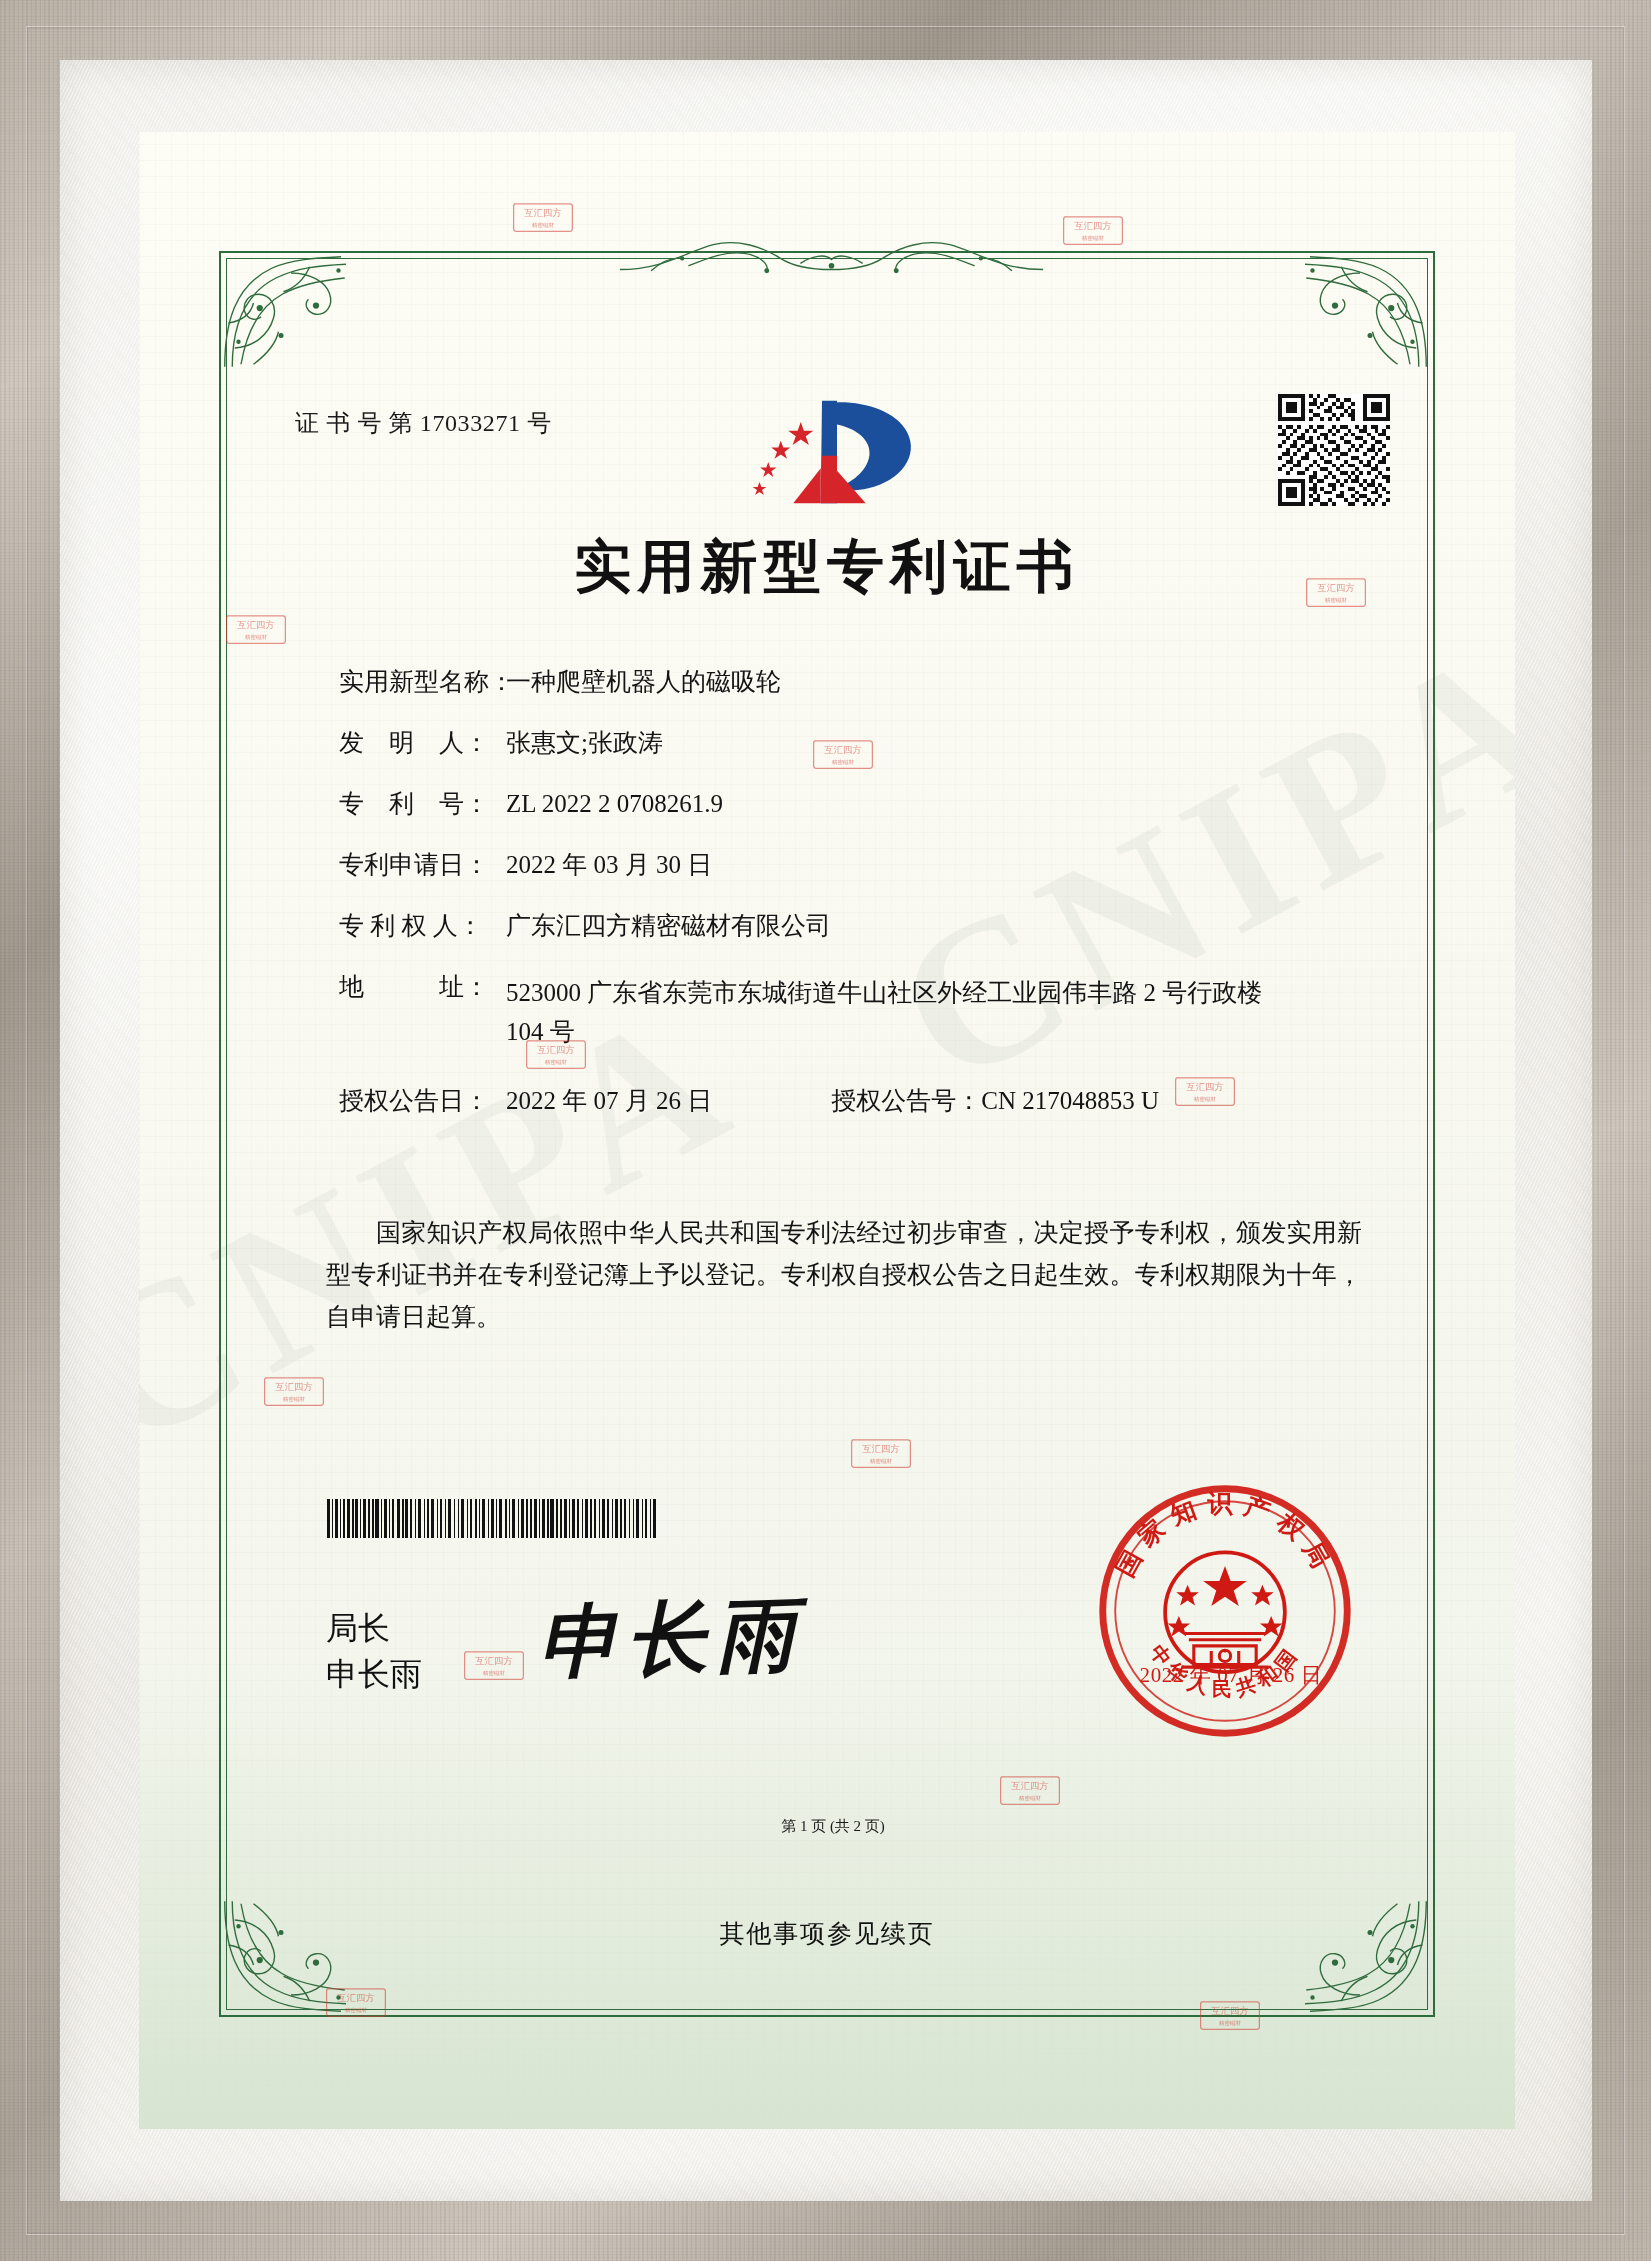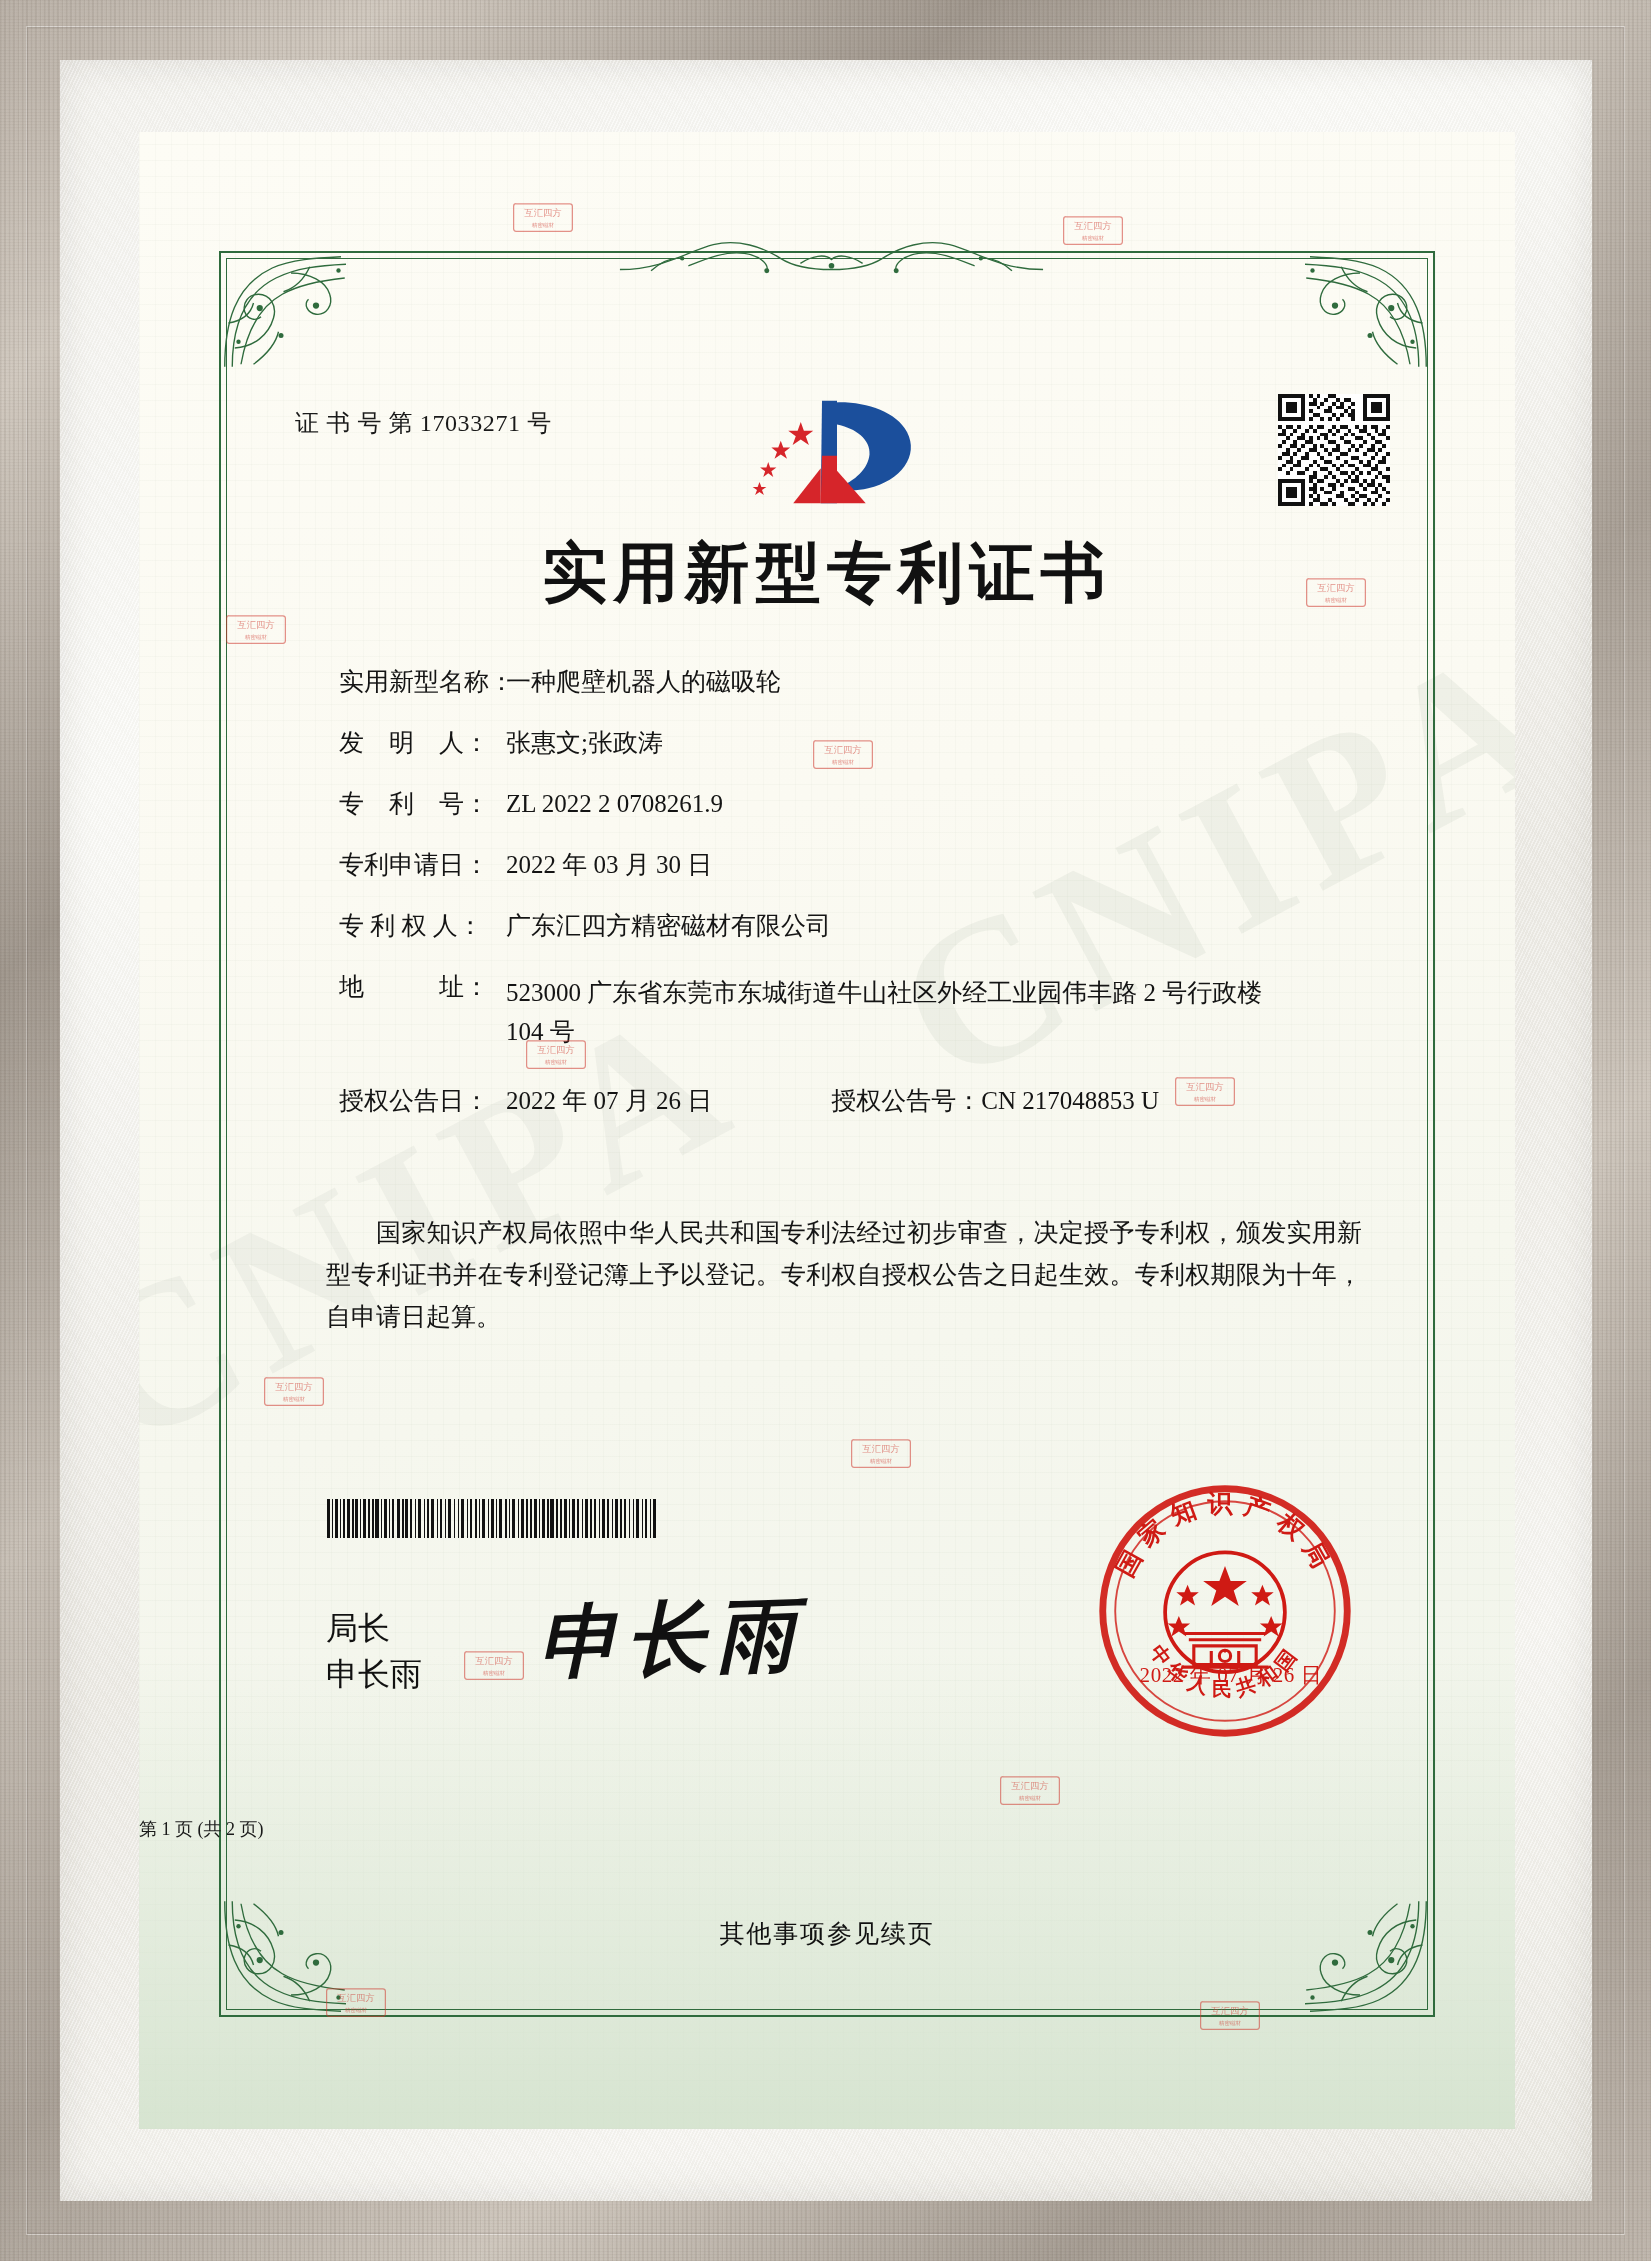--- a/index.html
+++ b/index.html
@@ -164,21 +164,21 @@
     width: 200px; height: 119px;
   }
   .logo svg { width:100%; height:100%; display:block; }
 
   
   .title {
     position: absolute;
     left: 0; right: 0;
     top: 397px;
     text-align: center;
-    font-size: 65px;
+    font-size: 57px;
     font-weight: 700;
     letter-spacing: 6.2px;
     color: #111;
     font-family: "DejaVu Serif", "Liberation Serif", serif;
   }
 
   
   .fields {
     position: absolute;
     left: 200px;
@@ -268,24 +268,24 @@
     text-align: center;
     color: #cf1a14;
     font-size: 21px;
     letter-spacing: 0.6px;
     font-family: "Liberation Serif", serif;
   }
 
   
   .page-no {
     position: absolute;
-    left: 0; right: 0;
+    left: 12px; right: 0;
     top: 1685px;
-    text-align: left;
-    font-size: 18px;
+    text-align: center;
+    font-size: 15px;
     color: #1a1a1a;
   }
   .footnote {
     position: absolute;
     left: 0; right: 0;
     top: 1785px;
     text-align: center;
     font-size: 25px;
     color: #111;
     letter-spacing: 1.9px;

